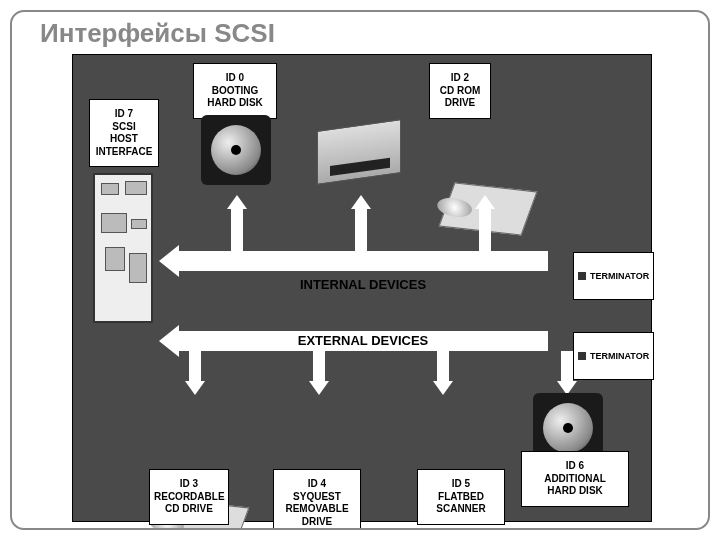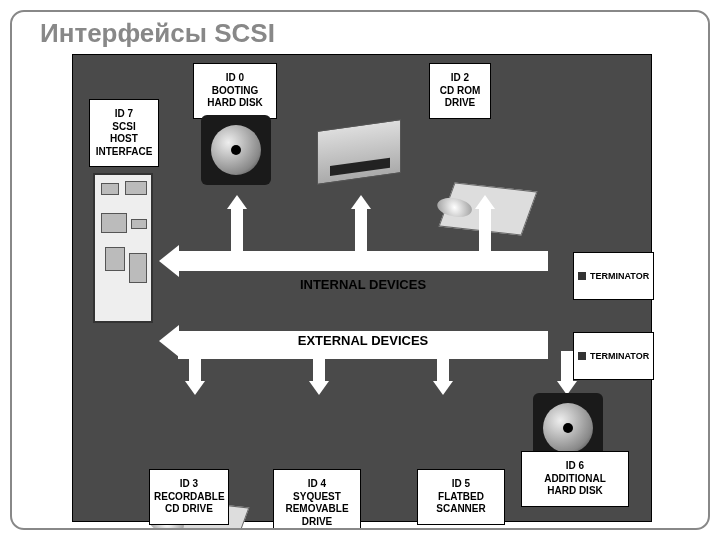--- a/index.html
+++ b/index.html
@@ -72,21 +72,21 @@
     <div class="arrow-stem" style="top:153px; left:406px; height:44px;"></div>
 
     <div class="arrow-head-left" style="top:190px; left:86px;"></div>
     <div class="arrow-bar" style="top:196px; left:105px; width:370px; height:20px;">
       <div class="bar-text" style="top:2px;margin-top:24px;">INTERNAL DEVICES</div>
     </div>
     <div class="terminator" style="top:197px; left:484px;">TERMINATOR</div>
 
 
     <div class="arrow-head-left" style="top:270px; left:86px;"></div>
-    <div class="arrow-bar" style="top:276px; left:105px; width:370px; height:28px;">
+    <div class="arrow-bar" style="top:276px; left:105px; width:370px; height:20px;">
       <div class="bar-text" style="top:2px;">EXTERNAL DEVICES</div>
     </div>
     <div class="terminator" style="top:277px; left:484px;">TERMINATOR</div>
 
     <div class="arrow-stem" style="top:296px; left:116px; height:32px;"></div>
     <div class="arrow-down" style="top:326px; left:112px;"></div>
     <div class="arrow-stem" style="top:296px; left:240px; height:32px;"></div>
     <div class="arrow-down" style="top:326px; left:236px;"></div>
     <div class="arrow-stem" style="top:296px; left:364px; height:32px;"></div>
     <div class="arrow-down" style="top:326px; left:360px;"></div>

